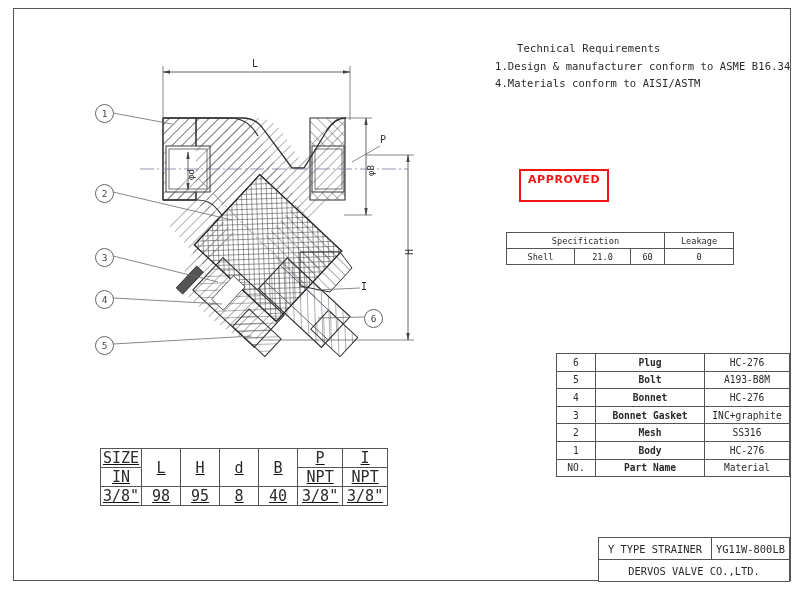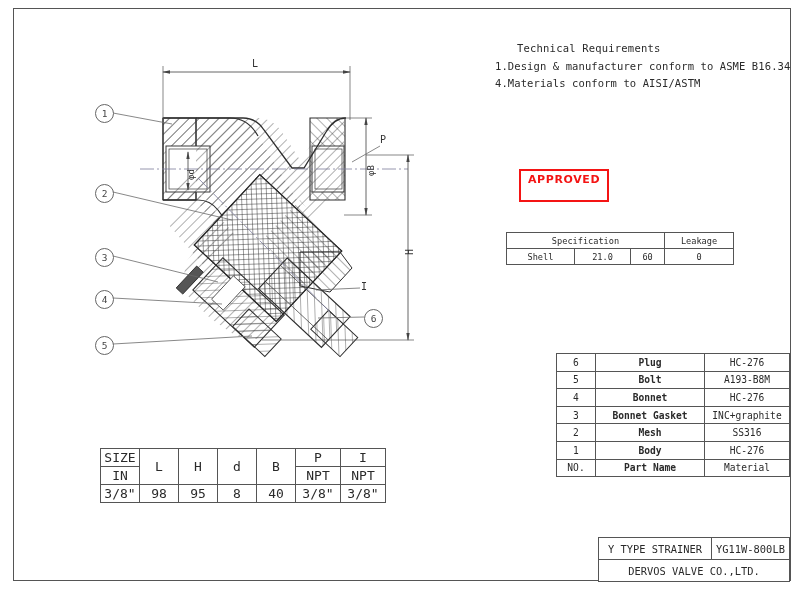--- a/index.html
+++ b/index.html
@@ -33,21 +33,21 @@
   #spec-table{left:506px;top:232px;width:228px;font-size:8.6px;}
   #spec-table td{height:15px;}
 
   
   #bom-table{left:556px;top:353px;width:234px;font-size:9.6px;}
   #bom-table td{height:16.6px;}
   #bom-table td.c1{width:34px;}
   #bom-table td.c2{width:104px;font-weight:bold;}
 
   
-  #dim-table{left:100px;top:448px;font-size:13px;}
+  #dim-table{left:100px;top:448px;font-size:15px;text-decoration:underline;}
   #dim-table td{height:17px;}
 
   
   #title-block{left:598px;top:537px;width:192px;font-size:10.4px;}
   #title-block td{height:21px;}
 
   
   .lbl{position:absolute;font-size:10px;color:#333;
        font-family:"DejaVu Sans Mono","Liberation Mono",monospace;}
   .lbl.rot{transform:rotate(-90deg);transform-origin:left top;}

